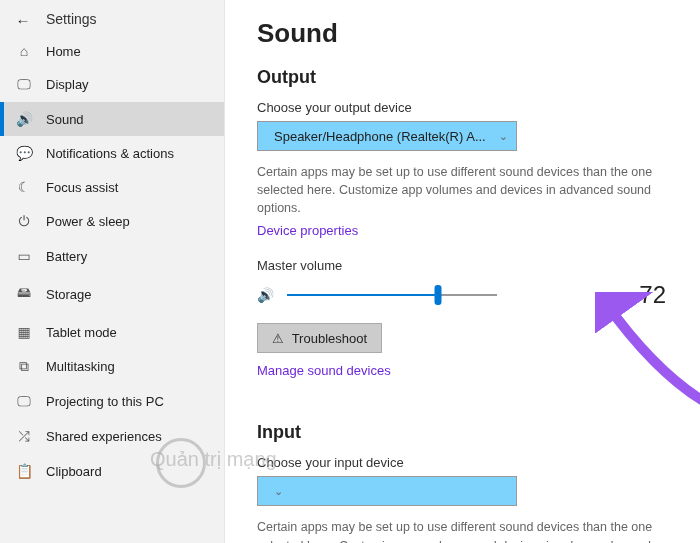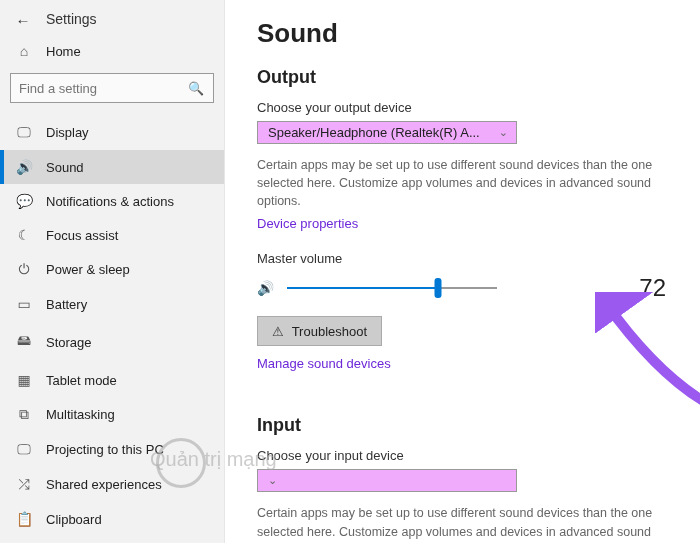--- a/index.html
+++ b/index.html
@@ -115,24 +115,24 @@
 .field-label {
   font-size: 13px;
   color: #333;
   margin-bottom: 6px;
 }
 .dropdown {
   display: flex;
   align-items: center;
   justify-content: space-between;
   border: 1px solid #999;
-  background: #f0abfc;
-  height: 23px;
+  background: #7dd3fc;
+  height: 30px;
   width: 260px;
-  padding: 0 8px 0 10px;
+  padding: 0 8px 0 16px;
   font-size: 13px;
   cursor: pointer;
   margin-bottom: 12px;
 }
 .dropdown .chev { color: #666; font-size: 11px; }
 .helper-text {
   font-size: 12.5px;
   color: #666;
   line-height: 1.45;
   max-width: 400px;
@@ -225,26 +225,20 @@
 
 <div class="container">
   <div class="sidebar">
     <div class="sidebar-header">
       <div class="back-btn">←</div>
       <div class="app-title">Settings</div>
     </div>
     <div class="home-row">
       <span class="icon">⌂</span>
       <span class="label">Home</span>
-    </div>
-    <div class="search-wrap">
-      <div class="search-box">
-        <input type="text" placeholder="Find a setting" style="">
-        <span class="search-icon">🔍</span>
-      </div>
     </div>
     <div class="nav-list" id="nav-list">
         <div class="nav-item">
           <span class="icon">🖵</span>
           <span>Display</span>
         </div>
         <div class="nav-item active">
           <span class="icon">🔊</span>
           <span>Sound</span>
         </div>

